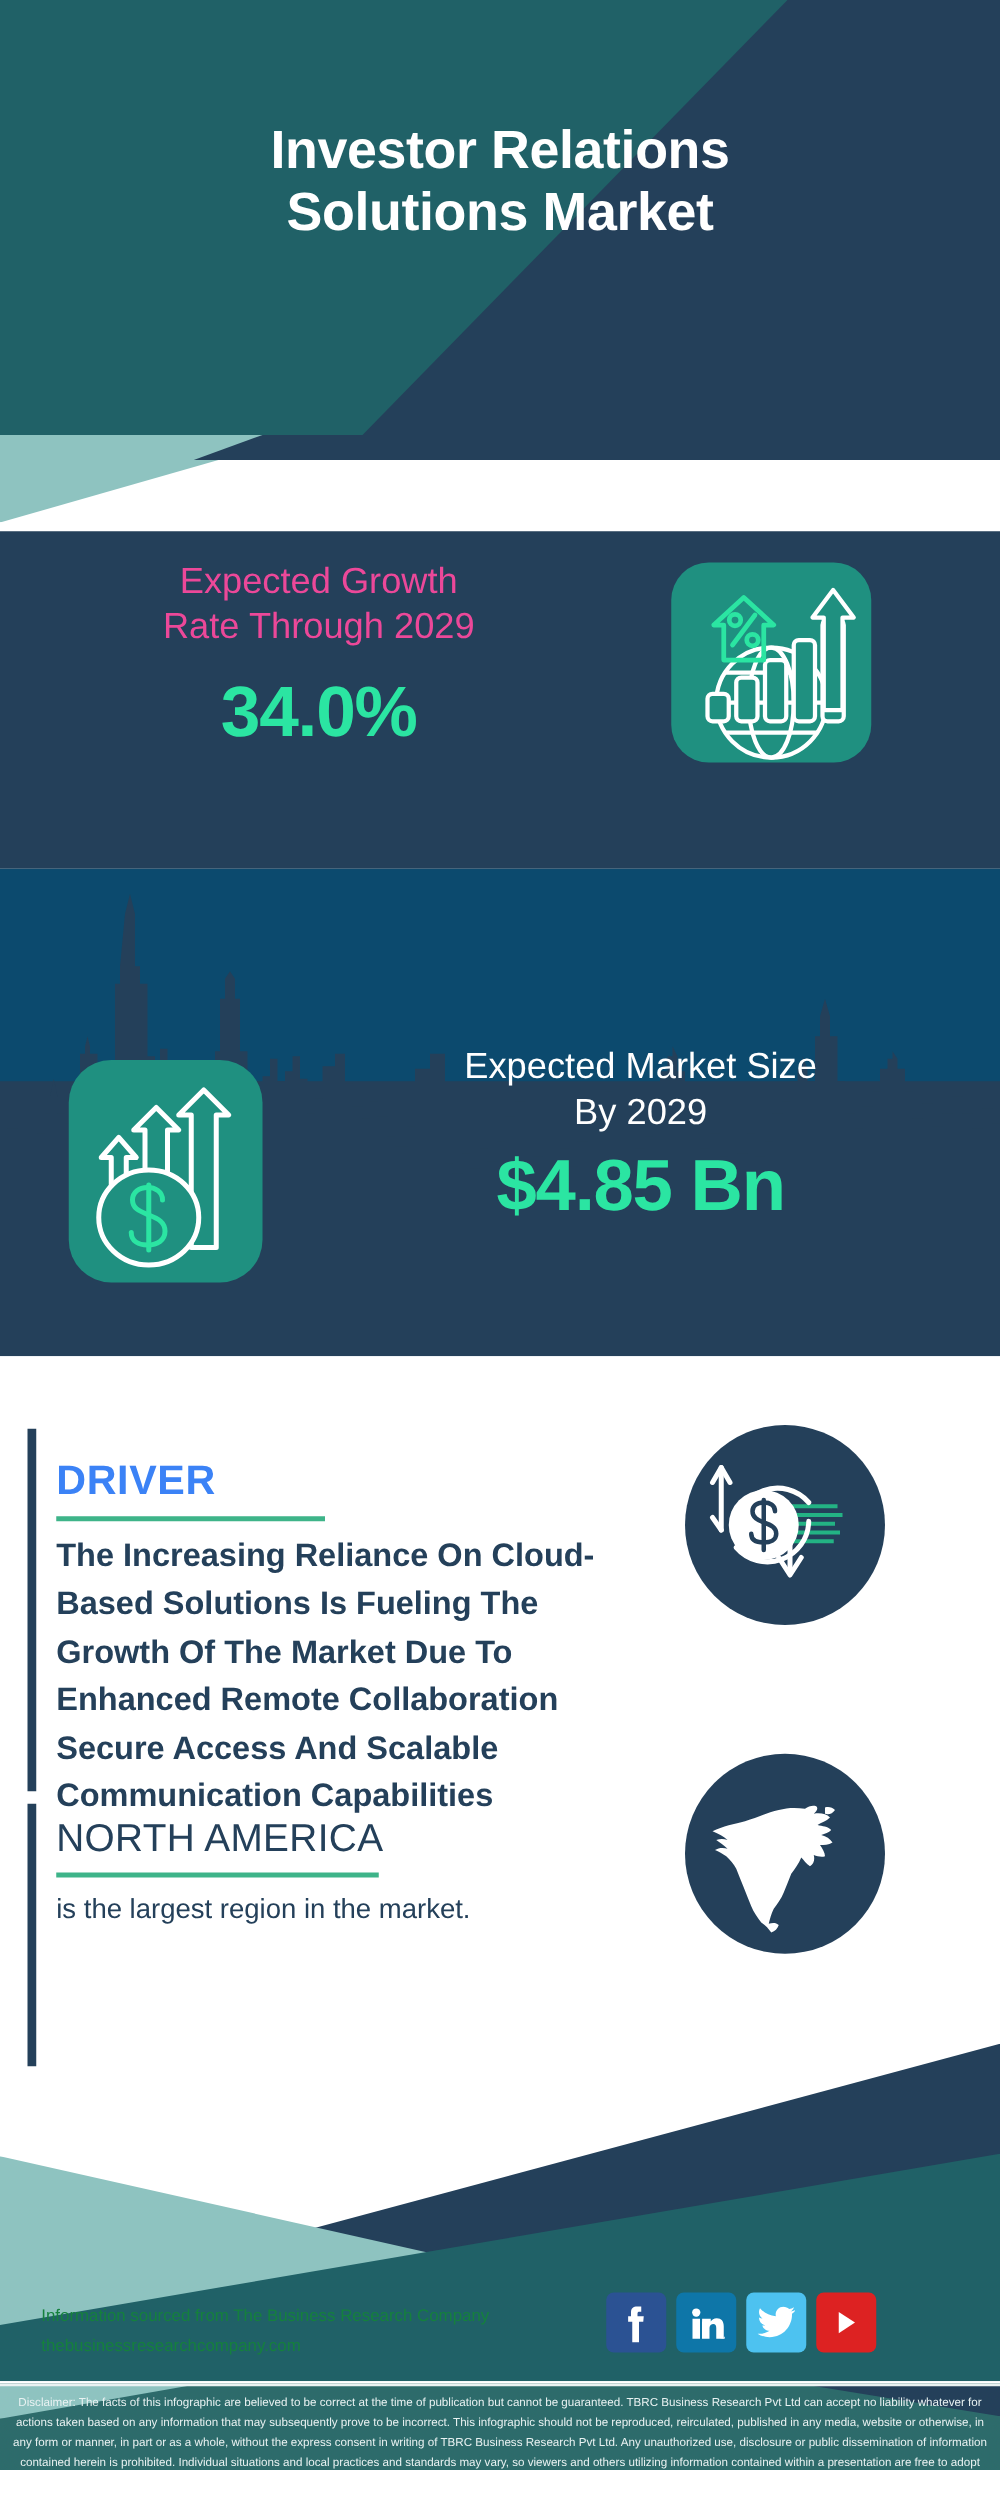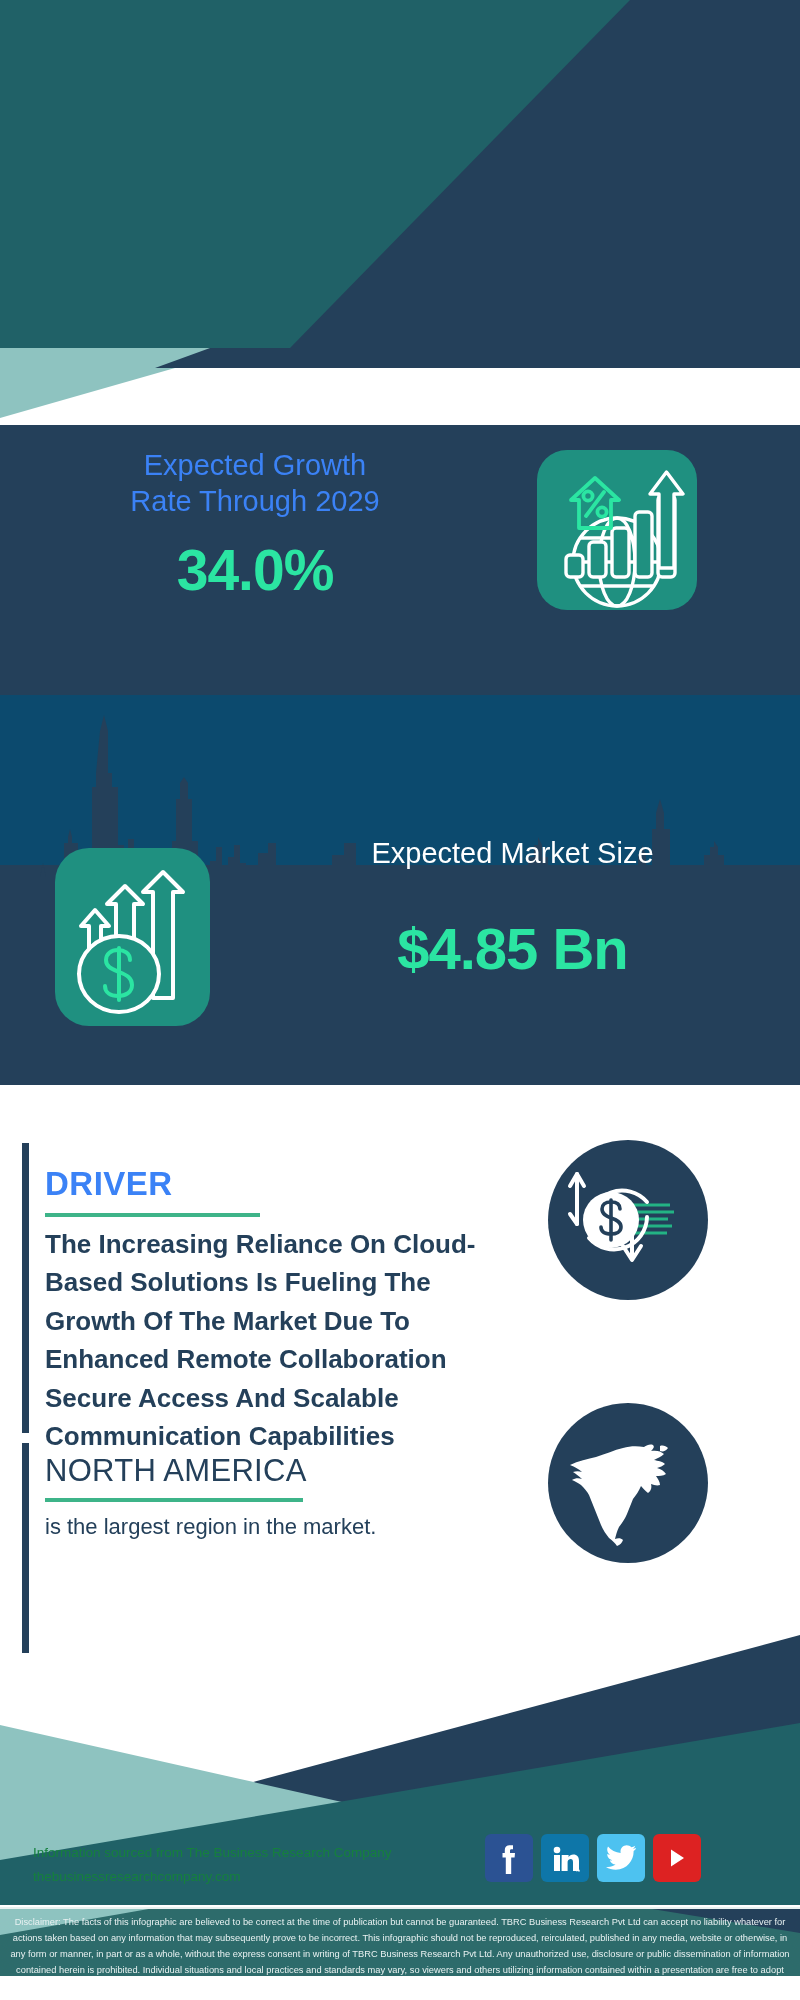--- a/index.html
+++ b/index.html
@@ -43,21 +43,21 @@
   .growth-band {
     position:absolute; left:0; top:425px; width:800px; height:270px;
     background:#24405A;
   }
   .growth-inner {
     position:absolute; left:0; top:425px; width:800px; height:270px;
     z-index:3;
   }
   .growth-label {
     position:absolute; left:30px; top:23px; width:450px;
-    text-align:center; color:#3b82f6;
+    text-align:center; color:#ec4899;
     font-size:29px; line-height:1.24; font-weight:normal;
   }
   .growth-value {
     position:absolute; left:30px; top:112px; width:450px;
     text-align:center; color:#2BE5A2;
     font-size:57px; font-weight:bold; letter-spacing:-1px;
   }
   .growth-icon-box {
     position:absolute; left:537px; top:25px;
     width:160px; height:160px;
@@ -188,20 +188,24 @@
     position:absolute; left:0; top:0; width:800px; height:2px; background:#E9F2F2;
   }
 </style>
 </head>
 <body>
 
 <div class="page">
 
   <div class="header">
     <div class="header-teal"></div>
+    <div class="header-title">
+      <div>Investor Relations</div>
+      <div>Solutions Market</div>
+    </div>
   </div>
   <div class="header-wedge"></div>
   <div class="header-dark-strip"></div>
 
   <div class="growth-band"></div>
   <div class="growth-inner">
     <div class="growth-label">
       <div>Expected Growth</div>
       <div>Rate Through 2029</div>
     </div>
@@ -292,20 +296,21 @@
           <path d="M64 100 L64 152"></path>
           <path d="M75 112 C75 105 69 102 63 102 C56 102 51 106 51 112
                    C51 119 57 121 64 124 C72 127 77 130 77 137
                    C77 144 71 148 63 148 C56 148 50 145 50 138"></path>
         </g>
       </svg>
     </div>
 
     <div class="market-label">
       <div>Expected Market Size</div>
+      <div>By 2029</div>
     </div>
     <div class="market-value">$4.85 Bn</div>
   </div>
 
   <div class="body-sec">
 
     <div class="vbar" style="left:22px; top:58px; height:290px;"></div>
 
     <div class="driver-heading">DRIVER</div>
     <div class="rule" style="left:45px; top:128px; width:215px;"></div>

